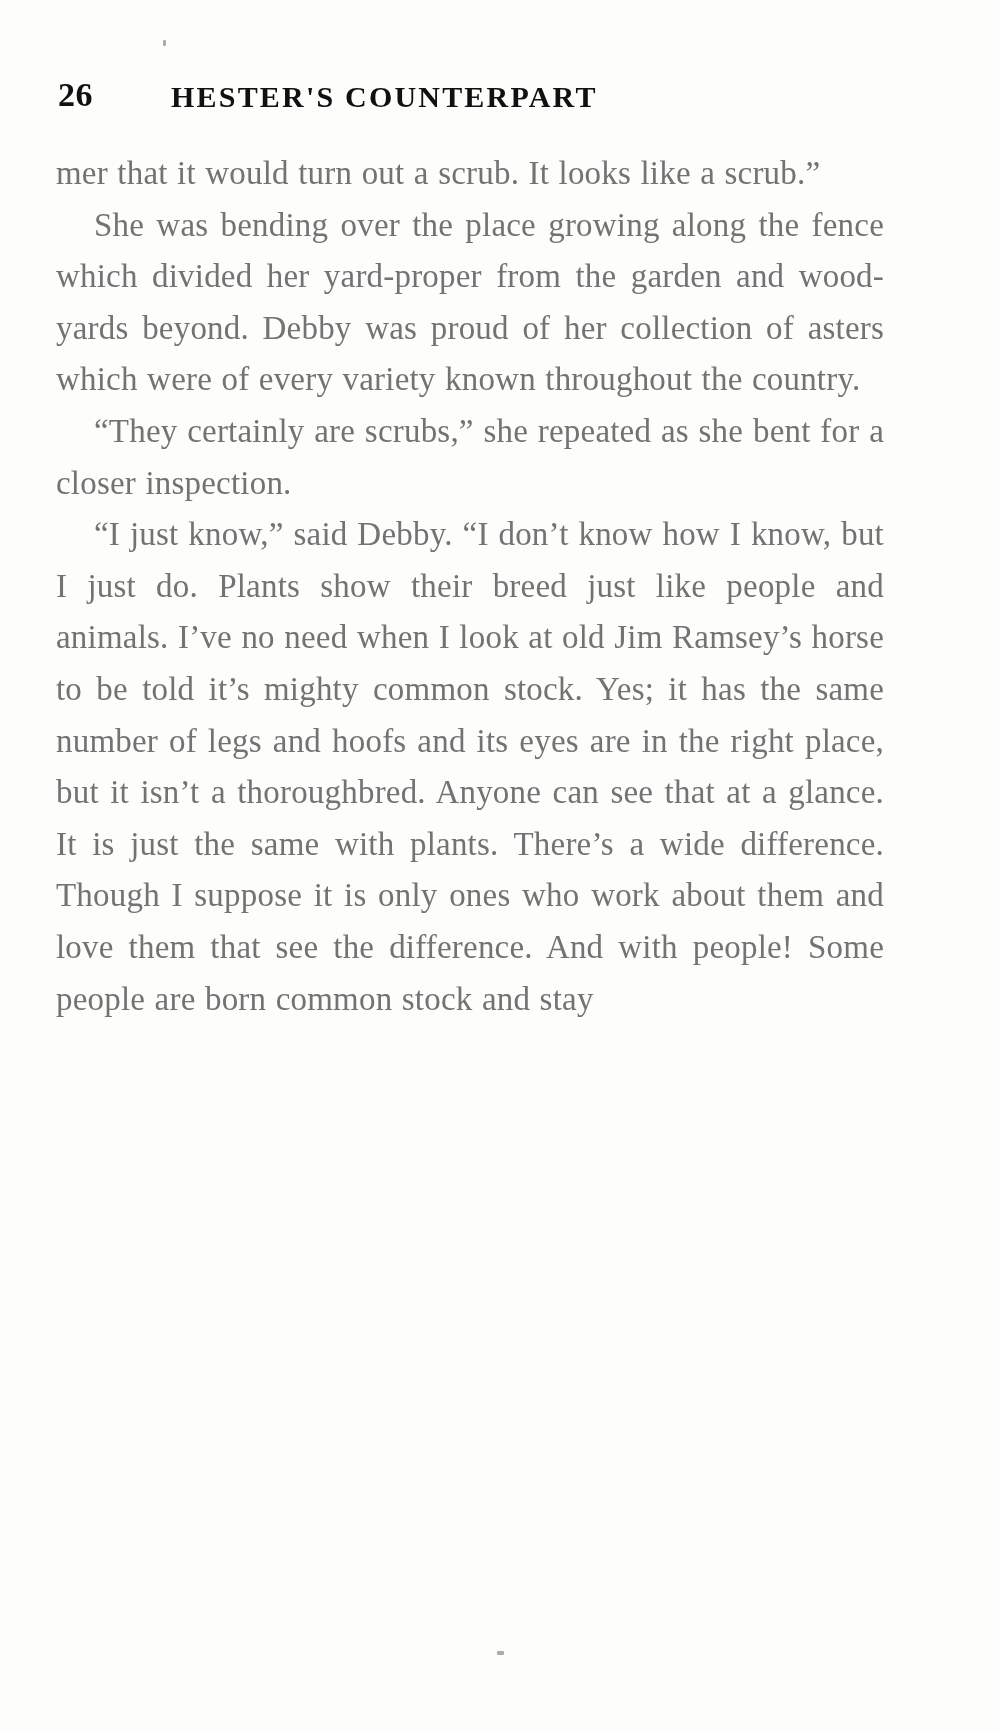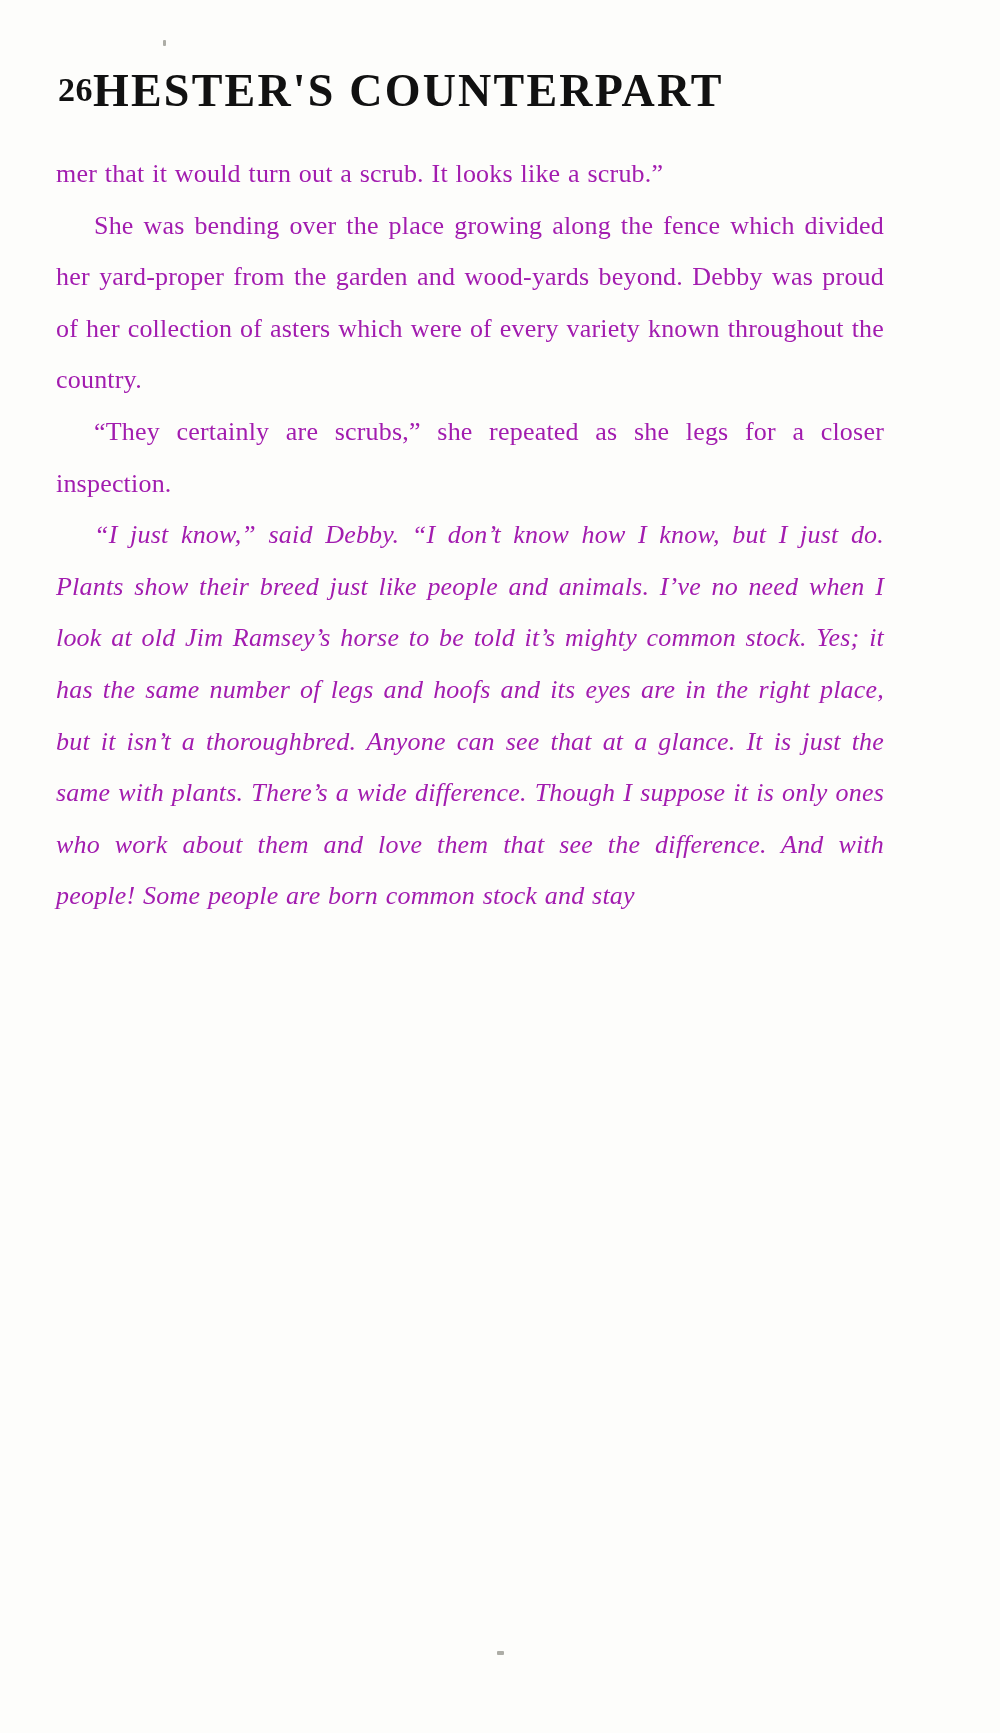--- a/index.html
+++ b/index.html
@@ -42,73 +42,73 @@
     border-radius: 1px;
     opacity: .7;
   }
   .header {
     position: absolute;
     top: 66px;
     left: 58px;
     width: 884px;
     height: 48px;
     display: flex;
-    align-items: center;
+    align-items: flex-end;
   }
   .folio {
     font-size: 34px;
     font-weight: bold;
     letter-spacing: 0.5px;
     color: #111;
   }
   .running-title {
-    font-size: 46px;
+    margin-left: 78px;
+    font-size: 30px;
     font-weight: bold;
     letter-spacing: 2.2px;
     color: #111;
     white-space: nowrap;
   }
   .body-text {
     position: absolute;
     top: 148px;
     left: 56px;
     width: 828px;
   }
   .para {
     margin: 0;
-    font-size: 26px;
+    font-size: 33px;
     line-height: 51.6px;
     text-align: justify;
     text-align-last: left;
-    color: #a21caf;
+    color: #737373;
     letter-spacing: 0.2px;
     word-spacing: 1px;
   }
   .para.indent {
     text-indent: 38px;
   }
   .para.last {
     text-align: justify;
-    font-style: italic;
   }
 </style>
 </head>
 <body>
 
 <div class="page">
 
   <div class="top-speck"></div>
 
   <div class="header">
     <span class="folio">26</span>
     <span class="running-title">HESTER'S COUNTERPART</span>
   </div>
 
   <div class="body-text">
     <p class="para">mer that it would turn out a scrub.  It looks like a scrub.”</p>
     <p class="para indent">She was bending over the place growing along the fence which divided her yard-proper from the garden and wood-yards beyond. Debby was proud of her collection of asters which were of every variety known throughout the country.</p>
-    <p class="para indent">“They certainly are scrubs,” she repeated as she legs for a closer inspection.</p>
+    <p class="para indent">“They certainly are scrubs,” she repeated as she bent for a closer inspection.</p>
     <p class="para indent last">“I just know,” said Debby.  “I don’t know how I know, but I just do.  Plants show their breed just like people and animals.  I’ve no need when I look at old Jim Ramsey’s horse to be told it’s mighty common stock.  Yes; it has the same number of legs and hoofs and its eyes are in the right place, but it isn’t a thoroughbred.  Anyone can see that at a glance.  It is just the same with plants. There’s a wide difference.  Though I suppose it is only ones who work about them and love them that see the difference.  And with people! Some people are born common stock and stay</p>
   </div>
 
   <div class="bottom-speck"></div>
 
 </div>
 
 </body></html>

